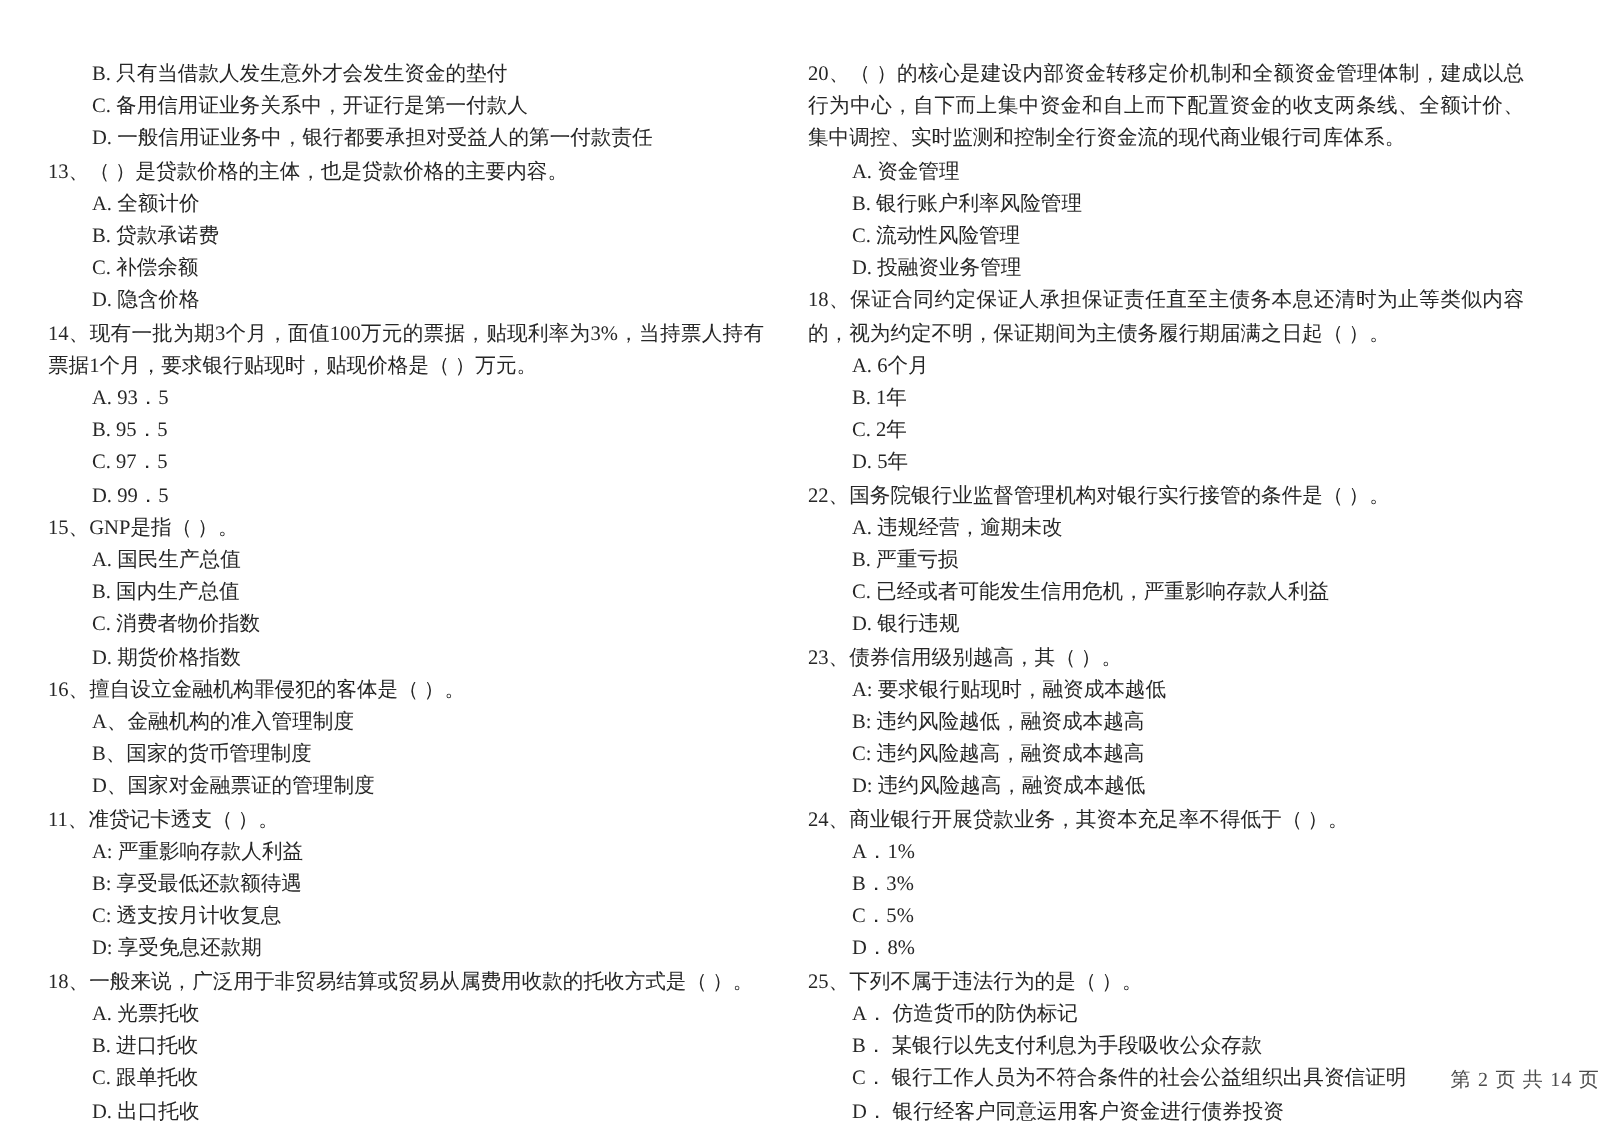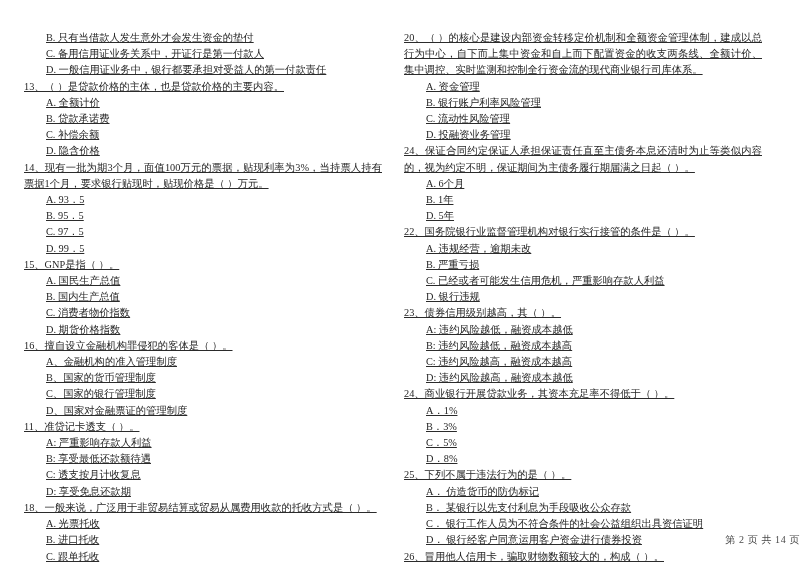--- a/index.html
+++ b/index.html
@@ -13,21 +13,20 @@
     font-family: "Liberation Serif", "DejaVu Serif", serif;
     color: #2b2b2b;
     position: relative;
     overflow: hidden;
   }
   .page {
     position: absolute;
     inset: 0;
     padding: 30px 24px 0 24px;
     box-sizing: border-box;
-    text-decoration: underline;
   }
   .columns {
     display: flex;
     gap: 22px;
     align-items: flex-start;
   }
   .column {
     width: 358px;
     flex: 0 0 358px;
   }
@@ -80,50 +79,50 @@
         <div class="opt">C. 97．5</div>
         <div class="opt">D. 99．5</div>
         <div class="q-stem">15、GNP是指（        ）。</div>
         <div class="opt">A. 国民生产总值</div>
         <div class="opt">B. 国内生产总值</div>
         <div class="opt">C. 消费者物价指数</div>
         <div class="opt">D. 期货价格指数</div>
         <div class="q-stem">16、擅自设立金融机构罪侵犯的客体是（        ）。</div>
         <div class="opt">A、金融机构的准入管理制度</div>
         <div class="opt">B、国家的货币管理制度</div>
-        <div class="opt">C、国家的银行管理制度</div>
         <div class="opt">D、国家对金融票证的管理制度</div>
         <div class="q-stem">11、准贷记卡透支（        ）。</div>
         <div class="opt">A: 严重影响存款人利益</div>
         <div class="opt">B: 享受最低还款额待遇</div>
         <div class="opt">C: 透支按月计收复息</div>
         <div class="opt">D: 享受免息还款期</div>
         <div class="q-stem">18、一般来说，广泛用于非贸易结算或贸易从属费用收款的托收方式是（        ）。</div>
         <div class="opt">A. 光票托收</div>
         <div class="opt">B. 进口托收</div>
         <div class="opt">C. 跟单托收</div>
         <div class="opt">D. 出口托收</div>
       </div>
     <div class="column" id="right-col">
         <div class="q-stem">20、（        ）的核心是建设内部资金转移定价机制和全额资金管理体制，建成以总行为中心，自下而上集中资金和自上而下配置资金的收支两条线、全额计价、集中调控、实时监测和控制全行资金流的现代商业银行司库体系。</div>
         <div class="opt">A. 资金管理</div>
         <div class="opt">B. 银行账户利率风险管理</div>
         <div class="opt">C. 流动性风险管理</div>
         <div class="opt">D. 投融资业务管理</div>
-        <div class="q-stem">24、保证合同约定保证人承担保证责任直至主债务本息还清时为止等类似内容的，视为约定不明，保证期间为主债务履行期届满之日起（        ）。</div>
+        <div class="q-stem">18、保证合同约定保证人承担保证责任直至主债务本息还清时为止等类似内容的，视为约定不明，保证期间为主债务履行期届满之日起（        ）。</div>
         <div class="opt">A. 6个月</div>
         <div class="opt">B. 1年</div>
+        <div class="opt">C. 2年</div>
         <div class="opt">D. 5年</div>
         <div class="q-stem">22、国务院银行业监督管理机构对银行实行接管的条件是（        ）。</div>
         <div class="opt">A. 违规经营，逾期未改</div>
         <div class="opt">B. 严重亏损</div>
         <div class="opt">C. 已经或者可能发生信用危机，严重影响存款人利益</div>
         <div class="opt">D. 银行违规</div>
         <div class="q-stem">23、债券信用级别越高，其（        ）。</div>
-        <div class="opt">A: 违约风险越低，融资成本越低</div>
+        <div class="opt">A: 要求银行贴现时，融资成本越低</div>
         <div class="opt">B: 违约风险越低，融资成本越高</div>
         <div class="opt">C: 违约风险越高，融资成本越高</div>
         <div class="opt">D: 违约风险越高，融资成本越低</div>
         <div class="q-stem">24、商业银行开展贷款业务，其资本充足率不得低于（        ）。</div>
         <div class="opt">A．1%</div>
         <div class="opt">B．3%</div>
         <div class="opt">C．5%</div>
         <div class="opt">D．8%</div>
         <div class="q-stem">25、下列不属于违法行为的是（        ）。</div>
         <div class="opt">A． 仿造货币的防伪标记</div>

